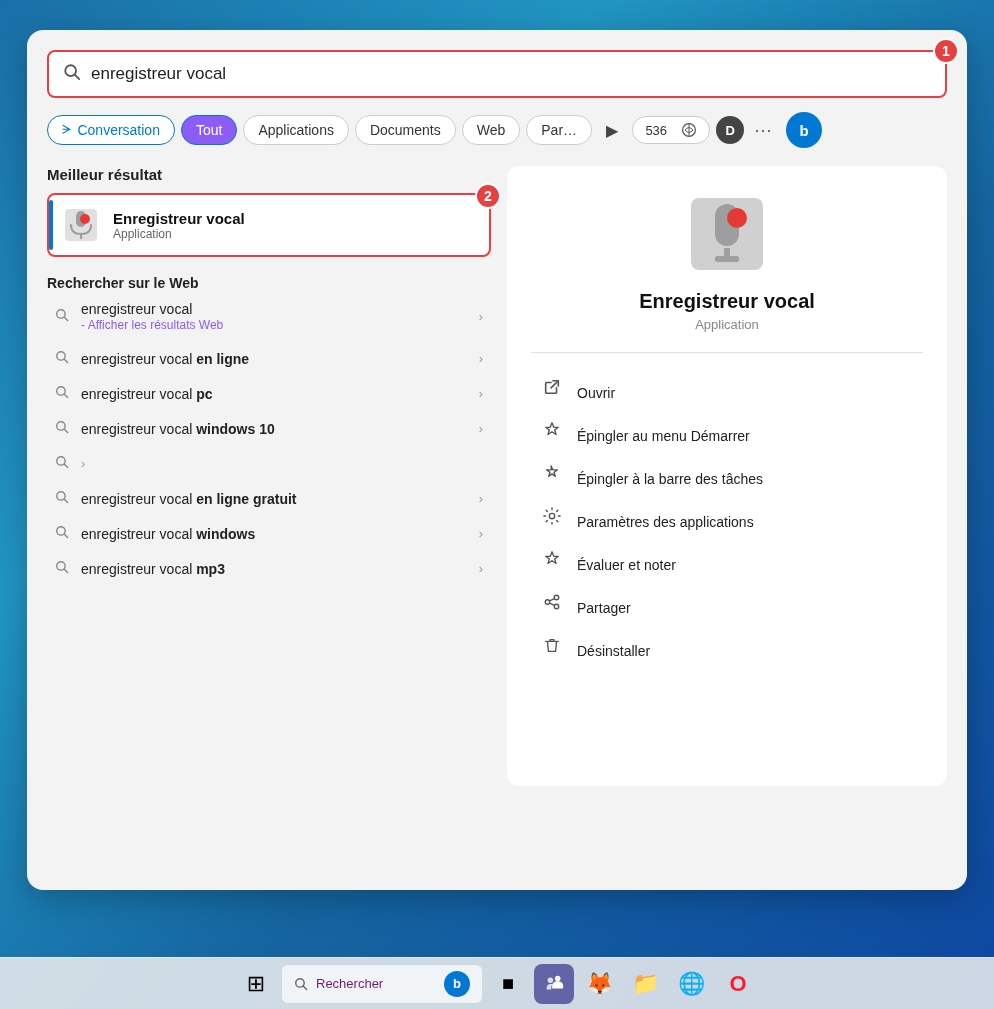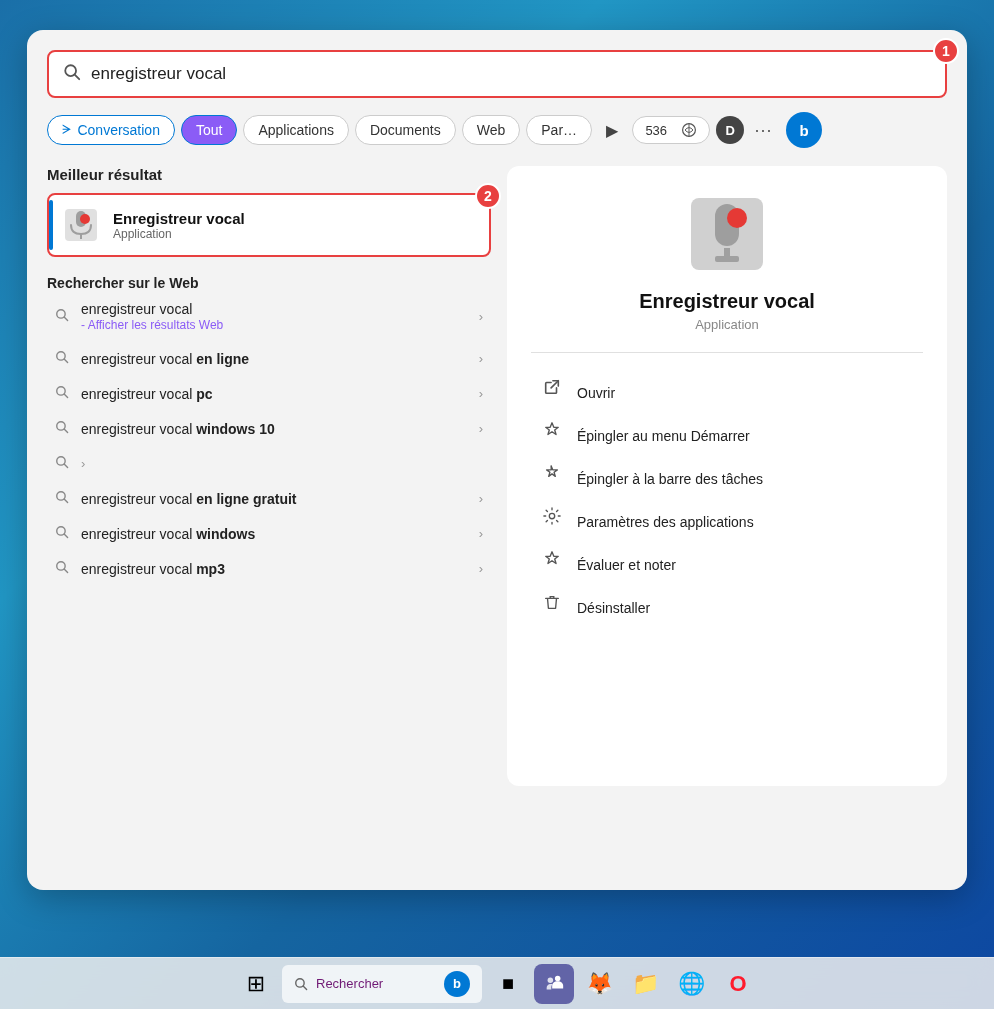--- a/index.html
+++ b/index.html
@@ -611,20 +611,32 @@
 
         <div class="action-item">
           <span class="action-icon">
             <svg width="18" height="18" viewBox="0 0 20 20" fill="none">
                 <path d="M10 2l2 5h5l-4 3 1.5 5L10 12l-4.5 3L7 10 3 7h5z" stroke="#555" stroke-width="1.5" stroke-linejoin="round"></path>
               </svg>
           </span>
           <span>Évaluer et noter</span>
         </div>
 
+        <div class="action-item">
+          <span class="action-icon">
+            <svg width="18" height="18" viewBox="0 0 20 20" fill="none">
+                <circle cx="15" cy="5" r="2.5" stroke="#555" stroke-width="1.5"></circle>
+                <circle cx="15" cy="15" r="2.5" stroke="#555" stroke-width="1.5"></circle>
+                <circle cx="5" cy="10" r="2.5" stroke="#555" stroke-width="1.5"></circle>
+                <line x1="7.3" y1="8.8" x2="12.7" y2="6.2" stroke="#555" stroke-width="1.5"></line>
+                <line x1="7.3" y1="11.2" x2="12.7" y2="13.8" stroke="#555" stroke-width="1.5"></line>
+              </svg>
+          </span>
+          <span>Partager</span>
+        </div>
 
         <div class="action-item">
           <span class="action-icon">
             <svg width="18" height="18" viewBox="0 0 20 20" fill="none">
                 <polyline points="3,6 17,6" stroke="#555" stroke-width="1.5" stroke-linecap="round"></polyline>
                 <path d="M8 6V4h4v2" stroke="#555" stroke-width="1.5" stroke-linecap="round"></path>
                 <path d="M5 6l1 11h8l1-11" stroke="#555" stroke-width="1.5" stroke-linejoin="round"></path>
               </svg>
           </span>
           <span>Désinstaller</span>

